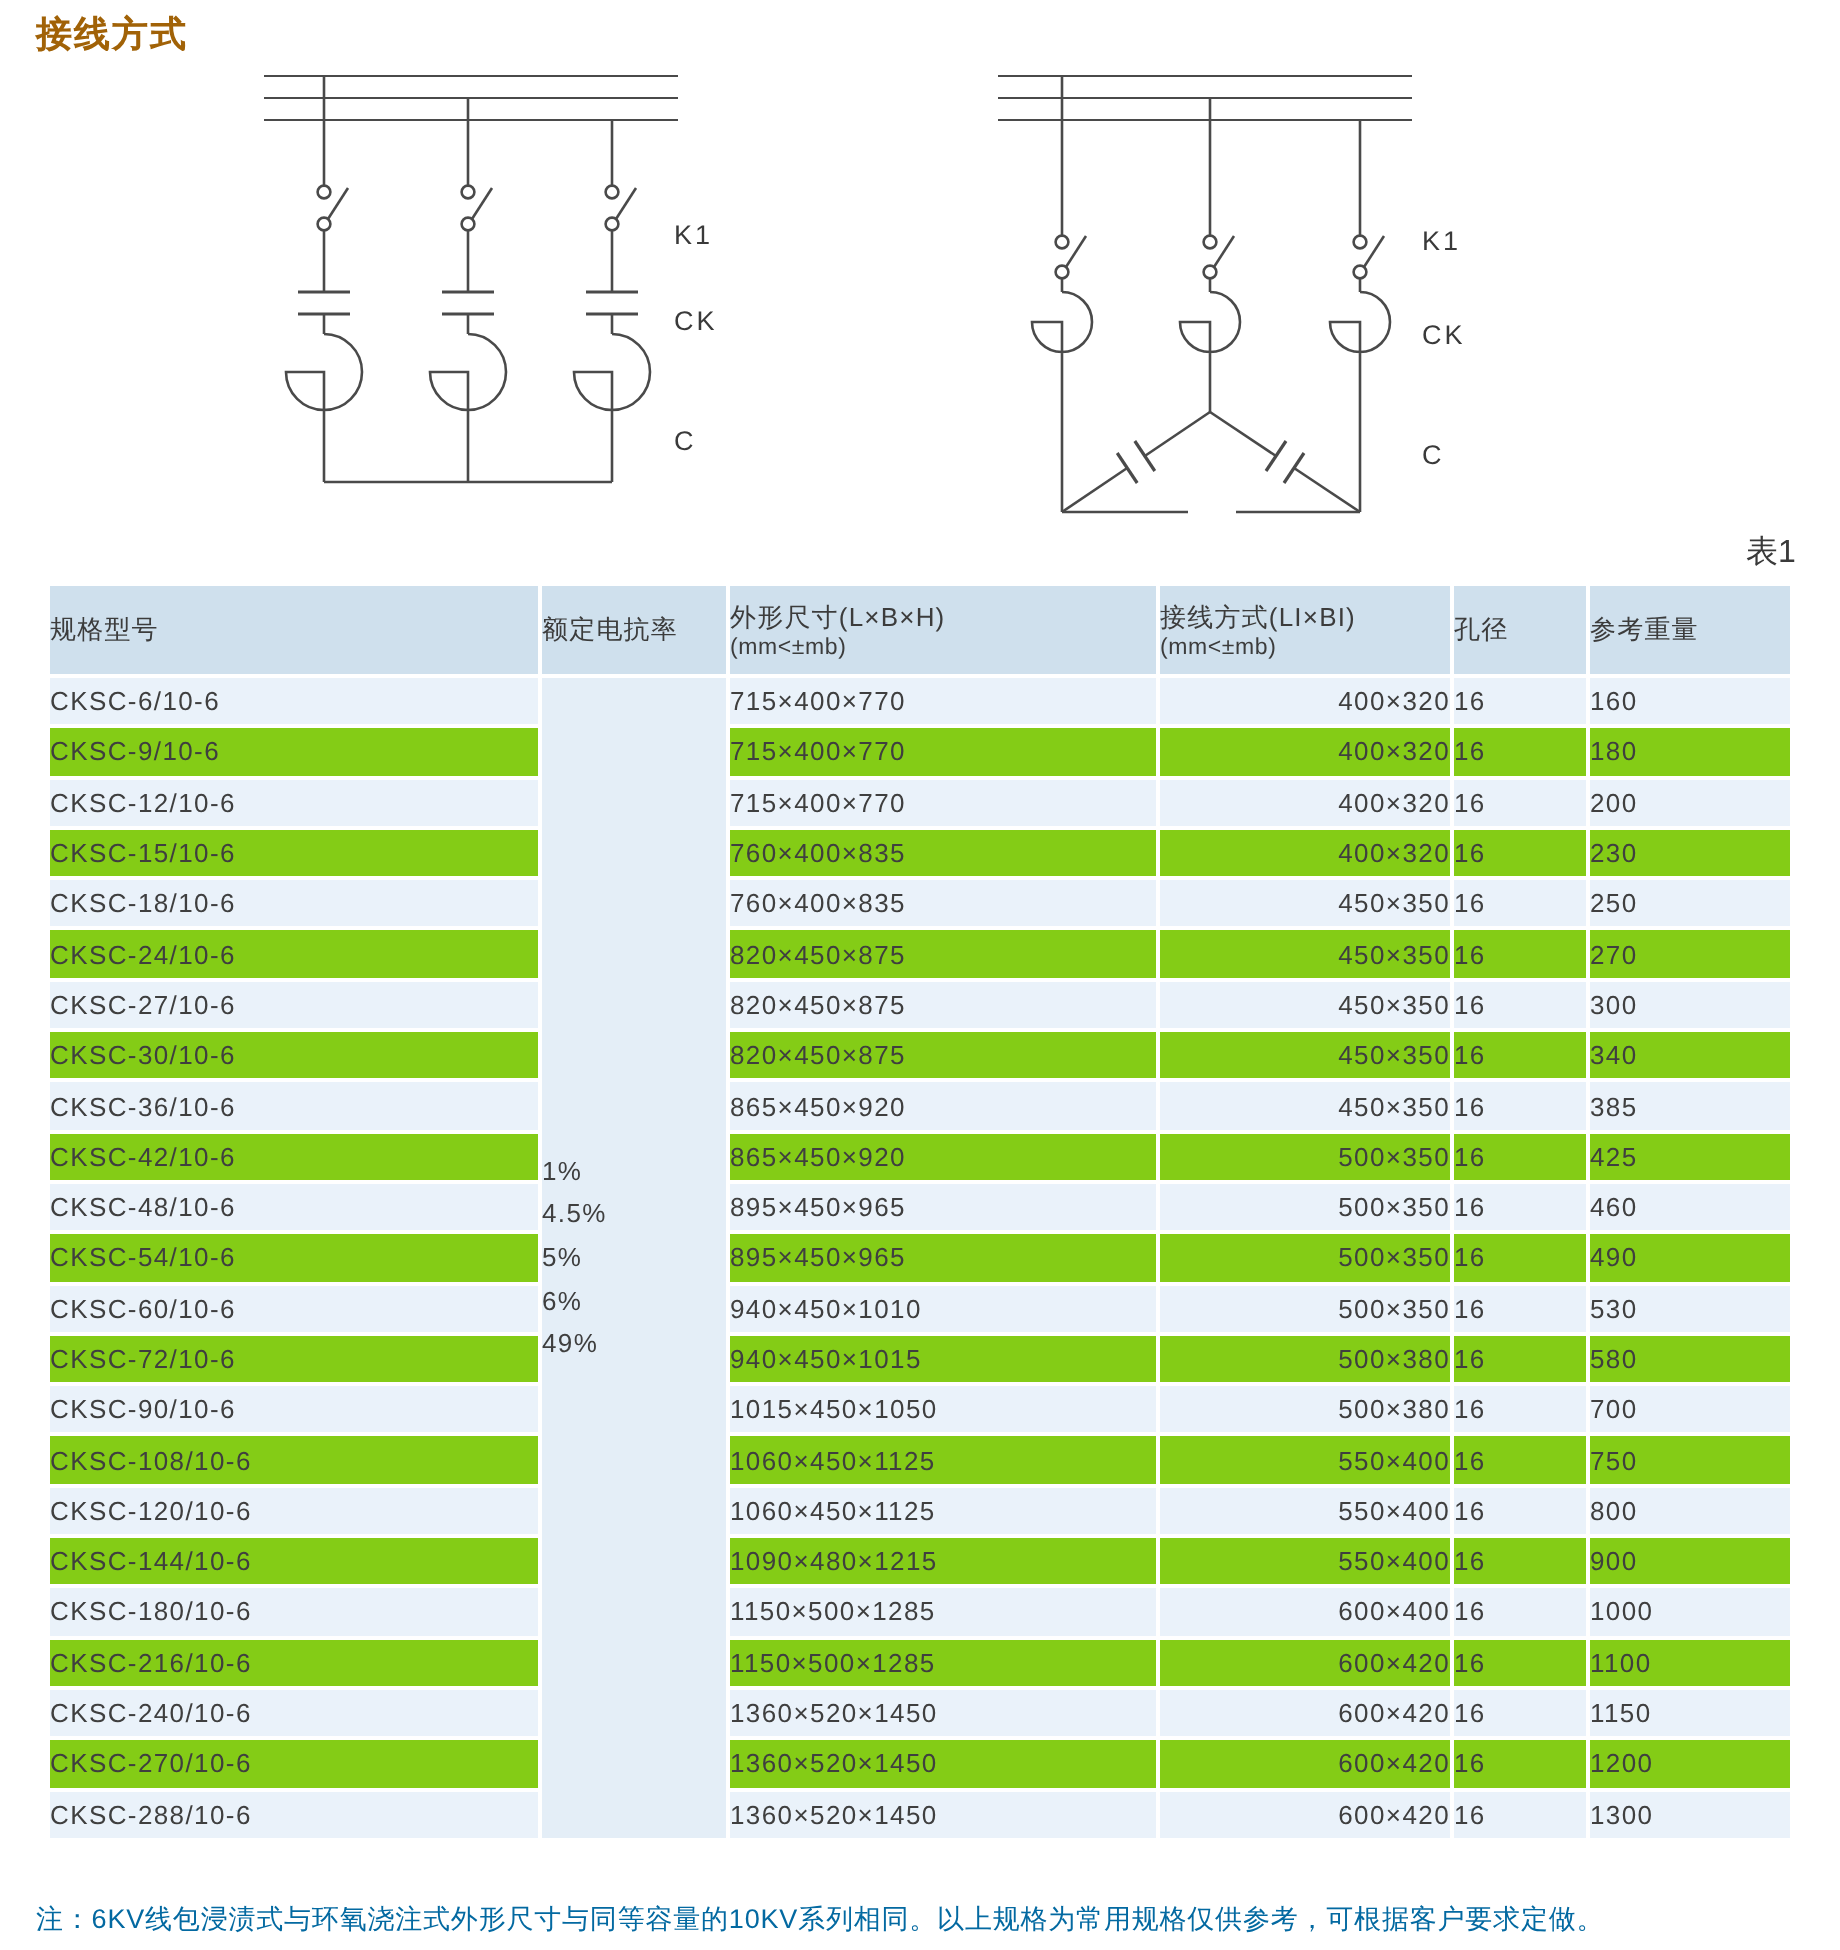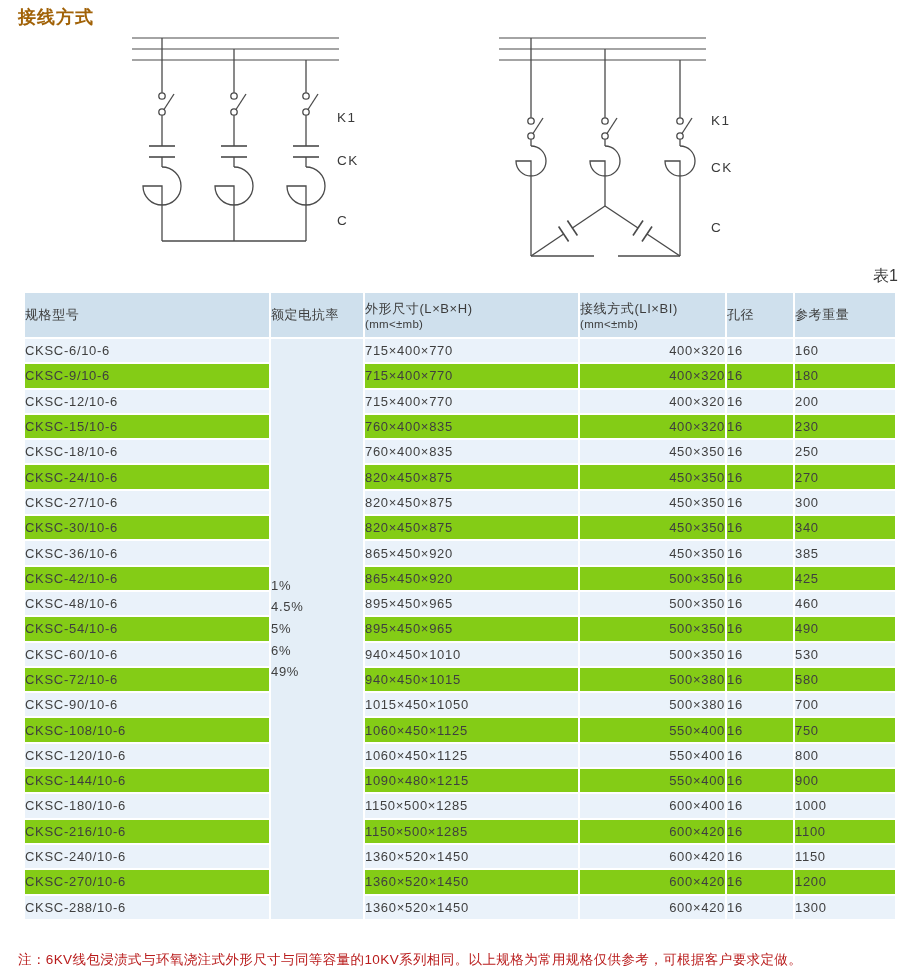--- a/index.html
+++ b/index.html
@@ -24,21 +24,21 @@
   tr.odd  td{background:#eaf2fa;}
   tr.even td{background:#84cc16;}
   td.cell-model{padding-left:22px;}
   td.cell-dims{padding-left:18px;}
   td.cell-install{padding-left:12px;text-align:right;}
   td.cell-hole{padding-left:10px;}
   td.cell-weight{padding-left:13px;}
   td.cell-reactance{background:#e4eef7 !important;vertical-align:middle;padding-left:9px;}
   td.cell-reactance div{line-height:21.7px;font-size:13px;letter-spacing:0.7px;color:#3f3f3f;}
   .note{position:absolute;left:18px;top:951px;width:900px;font-size:13.5px;
-       letter-spacing:0.4px;color:#b91c1c;}
+       letter-spacing:0.4px;color:#0369a1;}
 </style>
 </head>
 <body>
 
 <div class="page-title">接线方式</div>
 
 <div class="diagrams">
 <svg width="920" height="252" viewBox="0 0 920 252" fill="none" stroke="#4a4a4a" stroke-width="1.3">
 
   <g>

